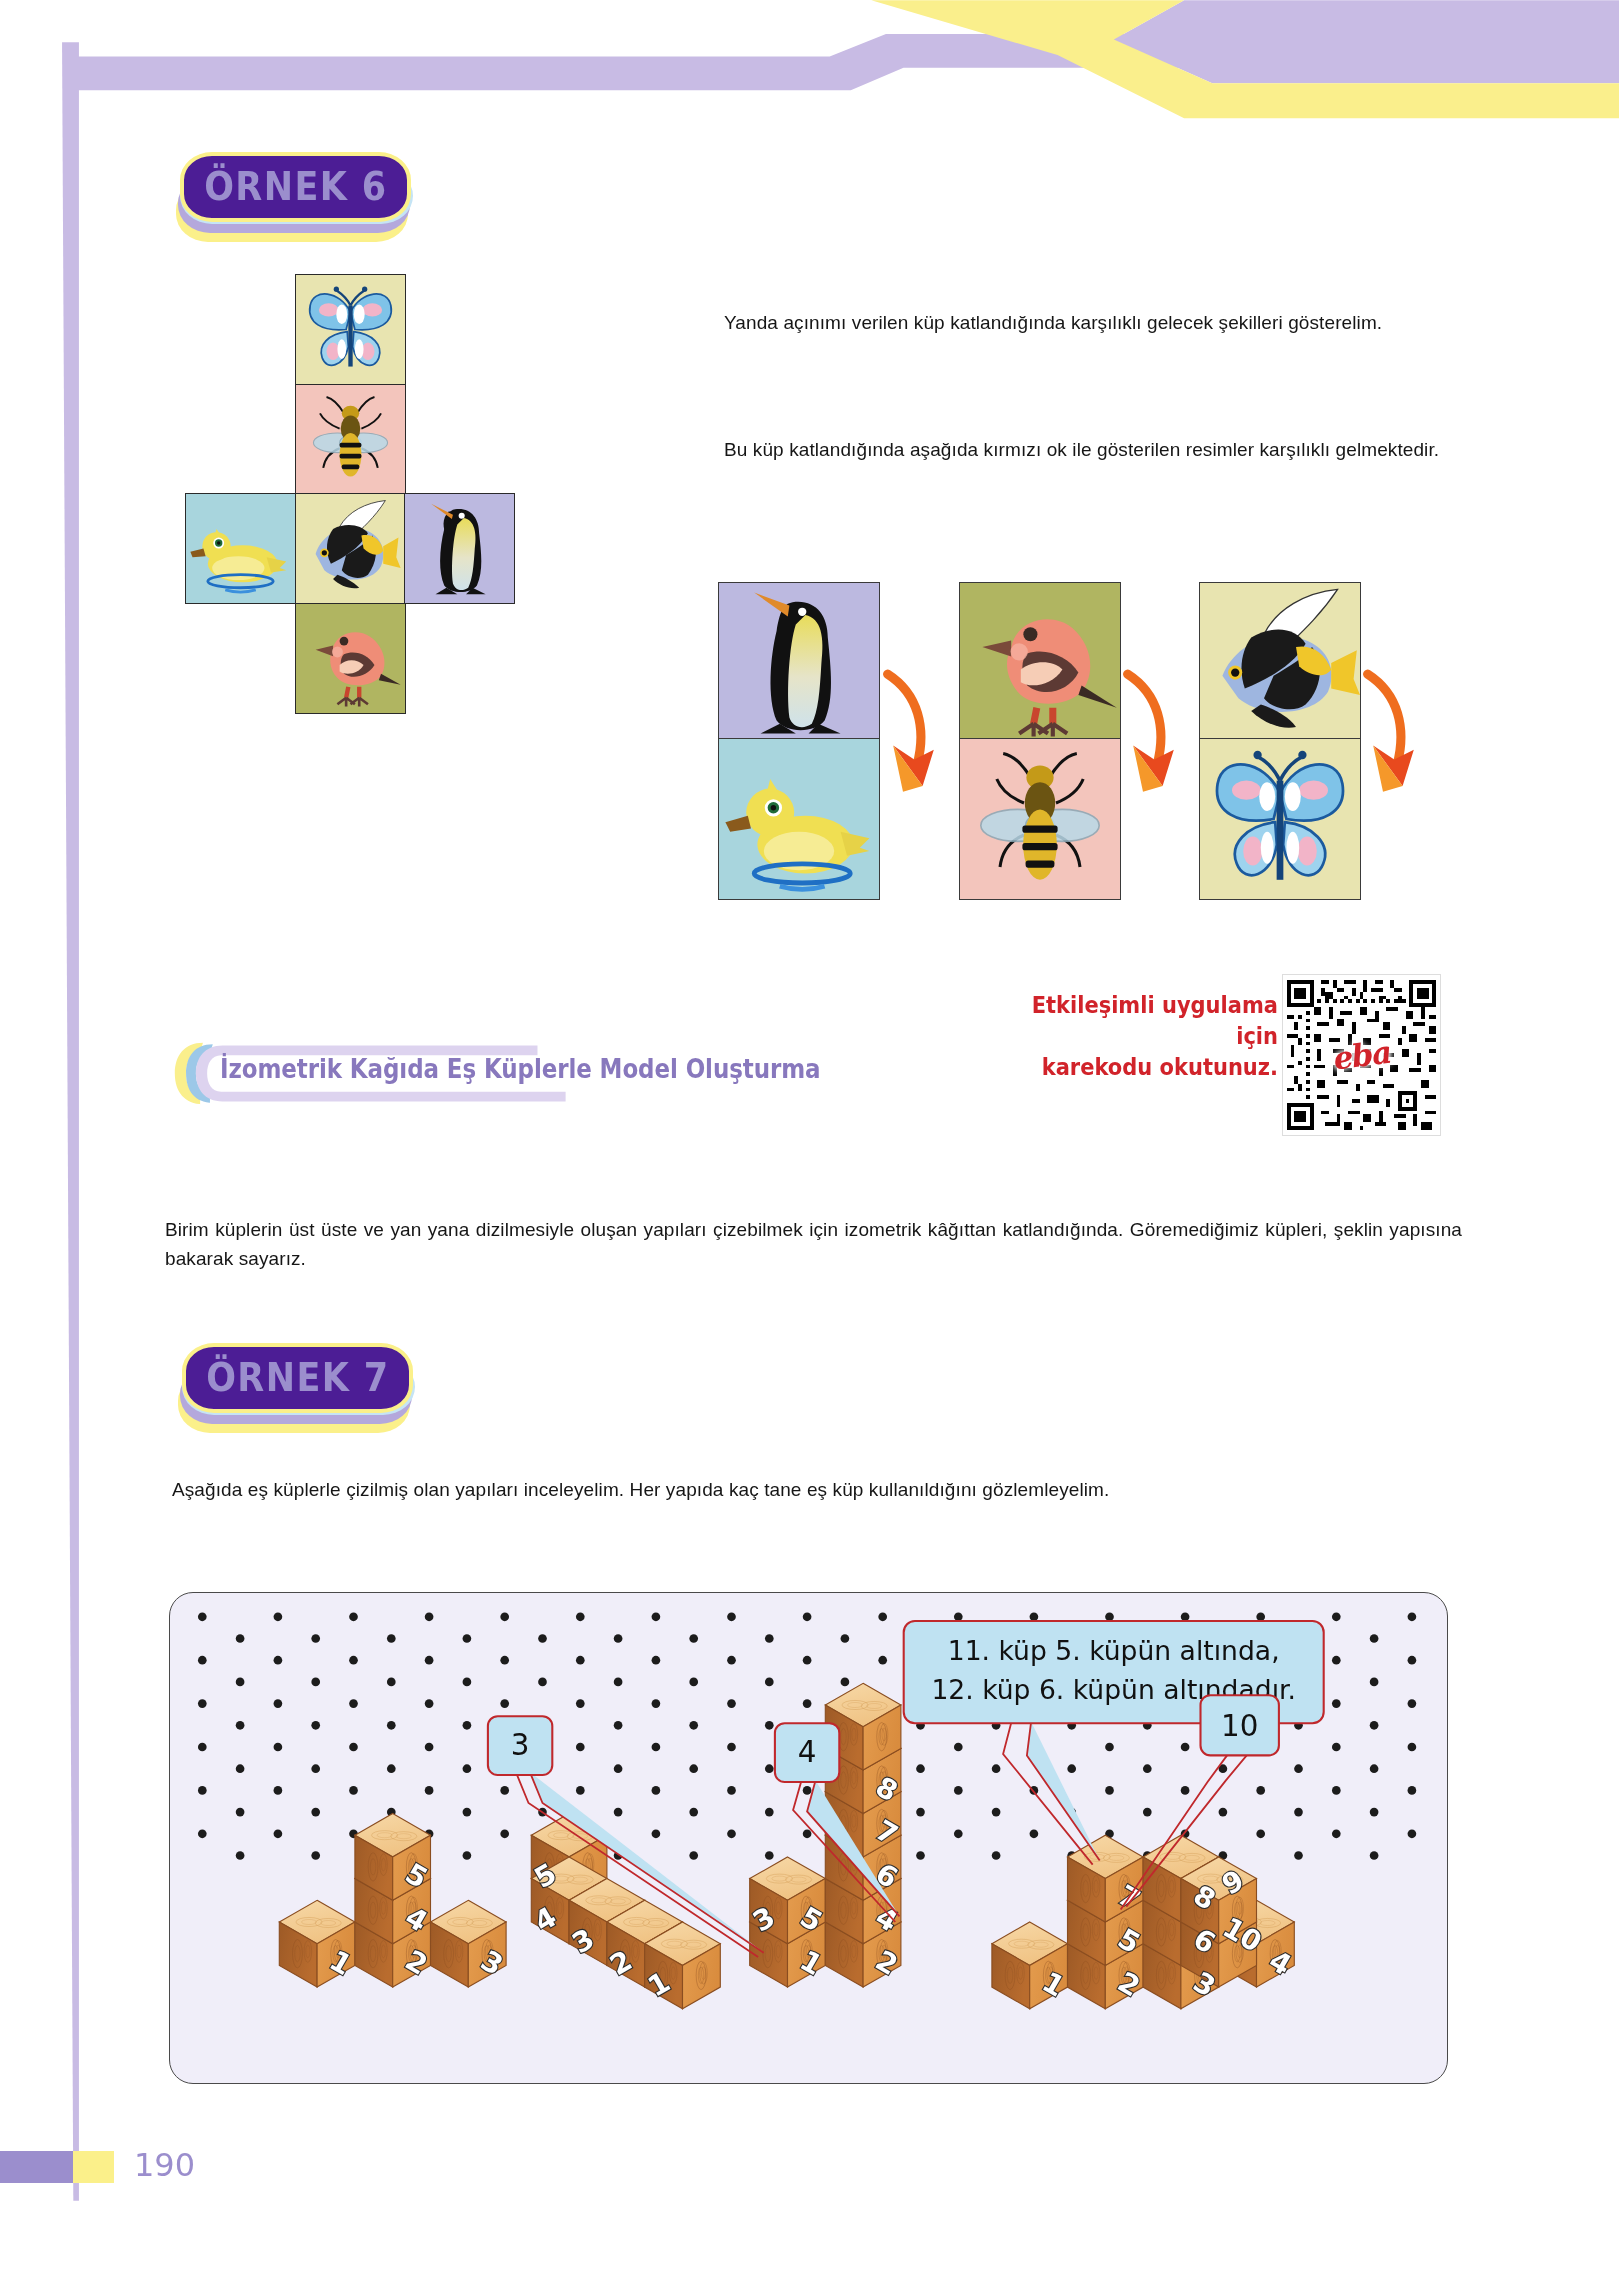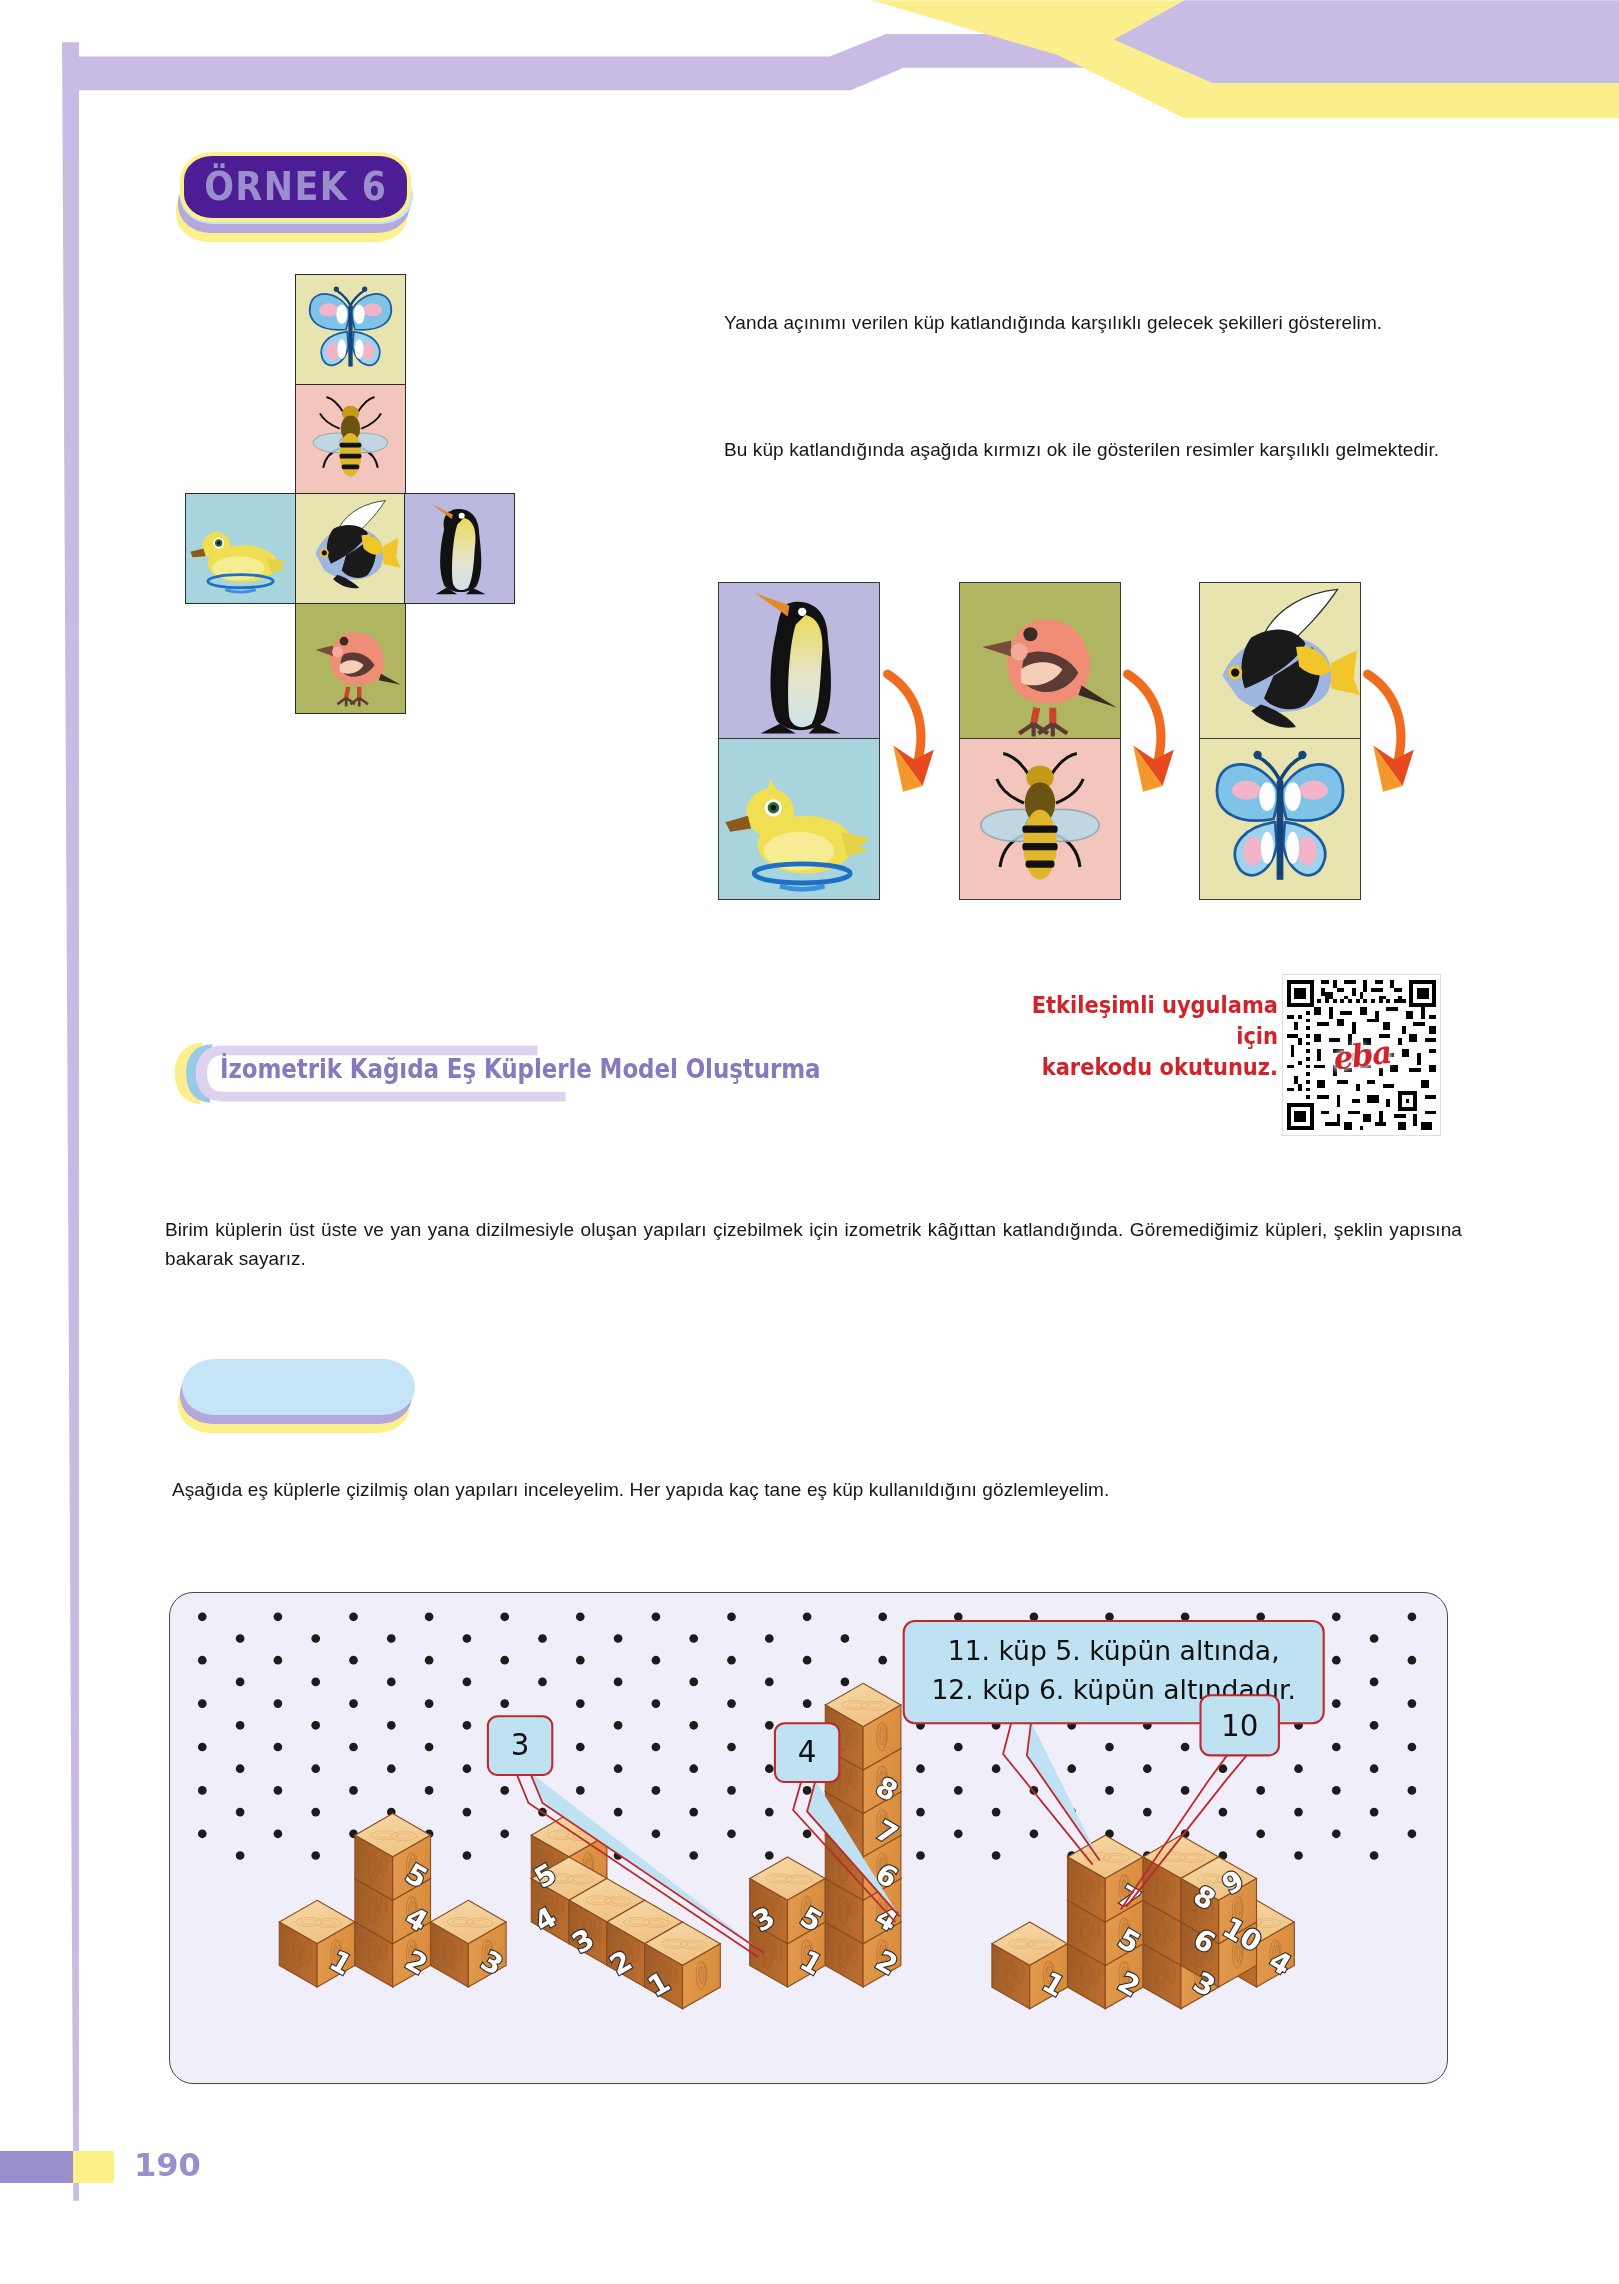--- a/index.html
+++ b/index.html
@@ -89,21 +89,21 @@
     background:#f0eef9; border:1.4px solid #4a4a4a;
     border-radius:24px; overflow:hidden;
   }
   #iso-panel svg { display:block; width:100%; height:100%; }
 
   
   #footer-bar-purple { position:absolute; left:0;   top:2151px; width:73px; height:32px; background:#9b8ecd; }
   #footer-bar-yellow { position:absolute; left:73px; top:2151px; width:41px; height:32px; background:#fbf08a; }
   #page-number {
       position:absolute; left:134px; top:2146px;
-      font-family:"DejaVu Sans", sans-serif; font-weight:700;
+      font-family:"DejaVu Sans", sans-serif; font-weight:400;
       font-size:32px; color:#9b8ecd;
   }
 </style>
 </head>
 <body>
 
 <svg id="deco-top-rule" viewBox="0 0 2304 200">
   <path d="M 90 80 L 1180 80 L 1260 48 L 2304 48 L 2304 96 L 1285 96 L 1210 128 L 110 128 L 110 200 L 90 200 Z" fill="#c8bbe4"></path>
 </svg>
 
@@ -535,20 +535,23 @@
     <div id="eba-logo">eba</div>
   </div>
 </div>
 
 <div class="body-text just" style="left:165px; top:1216px; width:1297px;">Birim küplerin üst üste ve yan yana dizilmesiyle oluşan yapıları çizebilmek için izometrik kâğıttan katlandığında. Göremediğimiz küpleri, şeklin yapısına bakarak sayarız.</div>
 
 <div class="ornek-badge" style="left:174px; top:1343px;">
   <div class="layer l-yellow"></div>
   <div class="layer l-purple"></div>
   <div class="layer l-blue"></div>
+  <div class="layer l-face">
+    <span>ÖRNEK 7</span>
+  </div>
 </div>
 
 <div class="body-text just" style="left:172px; top:1476px; width:1290px;">Aşağıda eş küplerle çizilmiş olan yapıları inceleyelim. Her yapıda kaç tane eş küp kullanıldığını gözlemleyelim.</div>
 
 <div id="iso-panel">
   <svg viewBox="0 0 1820 700">
     <defs>
 
       <linearGradient id="wTop" x1="0" y1="0" x2="0.4" y2="1">
         <stop offset="0%" stop-color="#f7d9a8"></stop>

